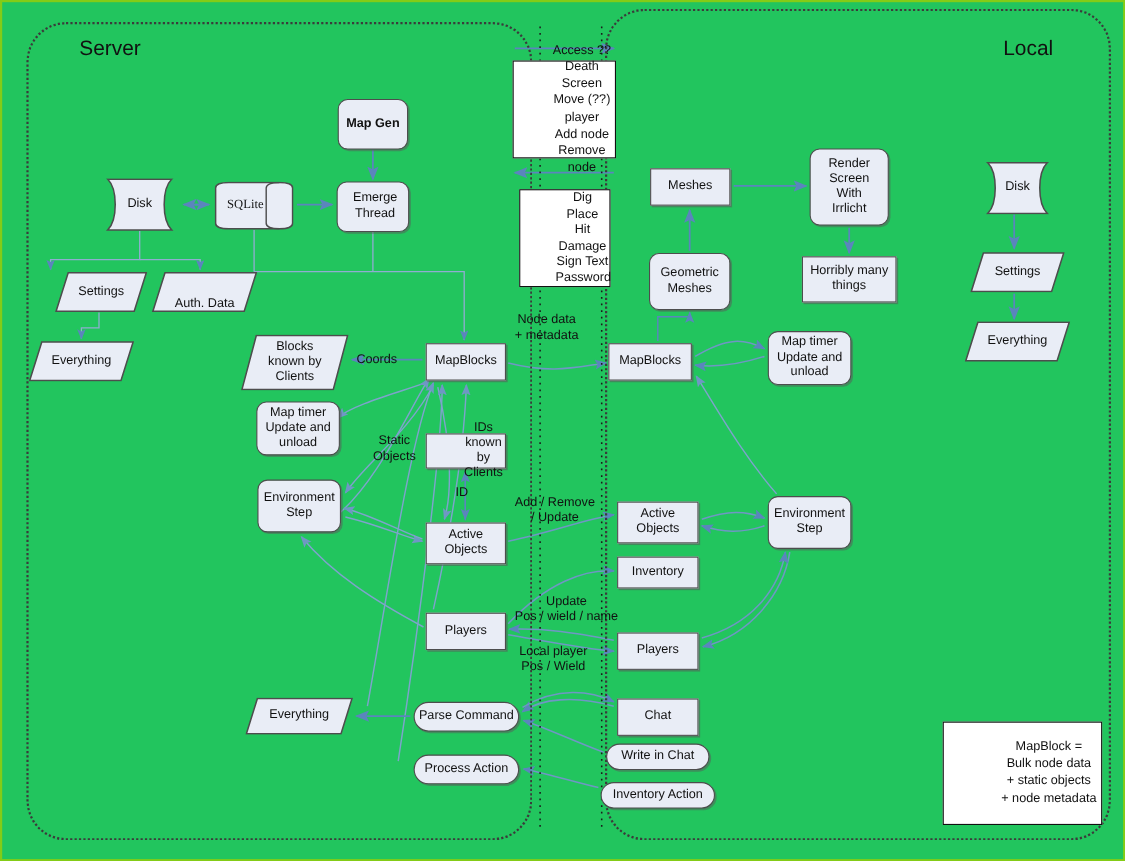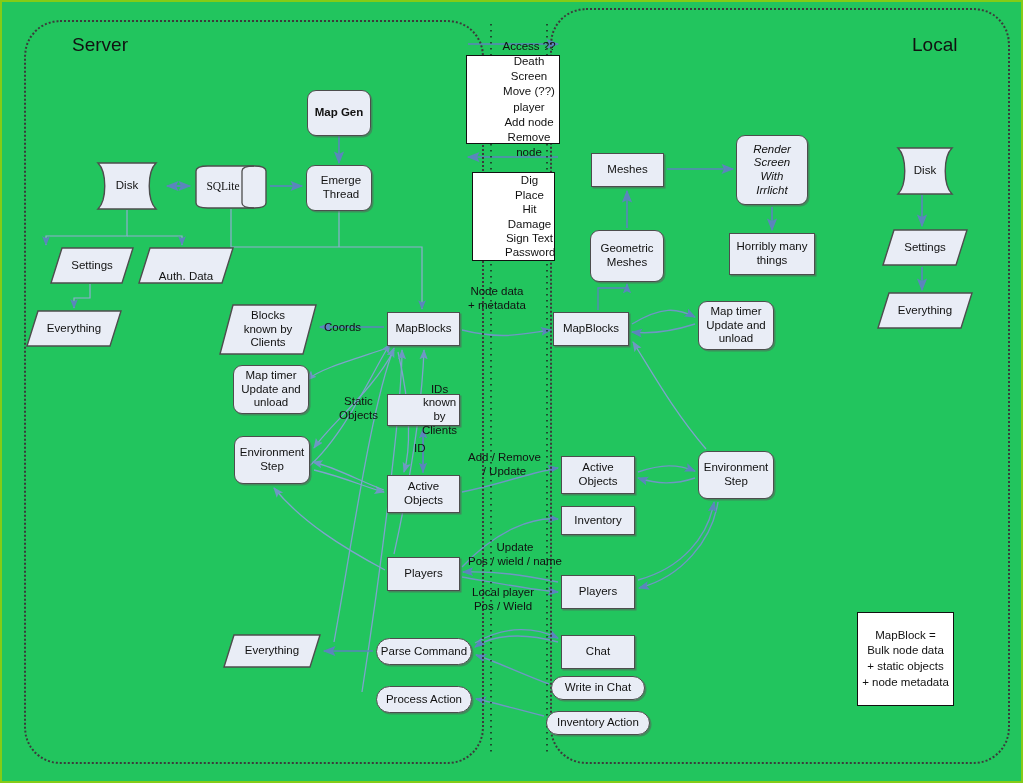--- a/index.html
+++ b/index.html
@@ -300,21 +300,21 @@
   </div>
 
   <div class="node pill" style="left:374px;top:684px;width:96px;height:27px;">
     <span>Process Action</span>
   </div>
 
   <div class="node rect" style="left:589px;top:151px;width:73px;height:34px;">
     <span>Meshes</span>
   </div>
 
-  <div class="node round" style="left:734px;top:133px;width:72px;height:70px;font-style:italic;">
+  <div class="node round" style="left:734px;top:133px;width:72px;height:70px;">
     <span style="white-space:pre-line;">Render
 Screen
 With
 Irrlicht</span>
   </div>
 
   <div class="node round" style="left:588px;top:228px;width:74px;height:52px;">
     <span style="white-space:pre-line;">Geometric
 Meshes</span>
   </div>
@@ -395,21 +395,21 @@
 
   <div class="node plain" style="left:470px;top:170px;width:83px;height:89px;">
     <span style="white-space:pre-line;font-size:11.5px;line-height:1.25;">Dig
 Place
 Hit
 Damage
 Sign Text
 Password</span>
   </div>
 
-  <div class="legendbox" style="left:855px;top:610px;width:95px;height:92px;">
+  <div class="legendbox" style="left:855px;top:654px;width:95px;height:92px;padding-left:48px;">
     <span style="white-space:pre-line;">MapBlock =
 Bulk node data
 + static objects
 + node metadata</span>
   </div>
 
   <div class="elabel" style="left:466px;top:283px;">Node data
 + metadata</div>
   <div class="elabel" style="left:322px;top:319px;">Coords</div>
   <div class="elabel" style="left:337px;top:393px;">Static

